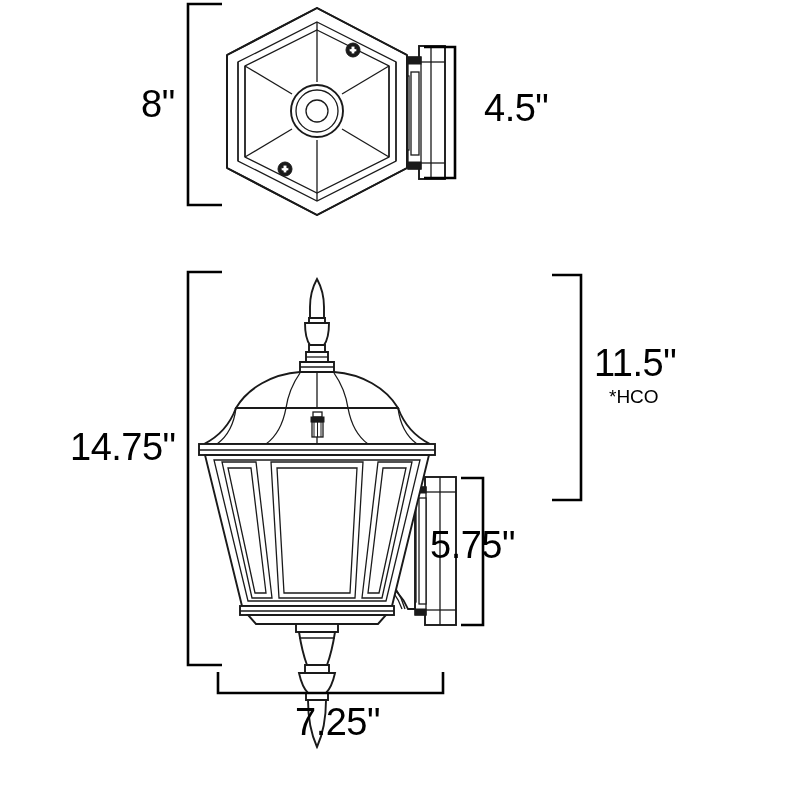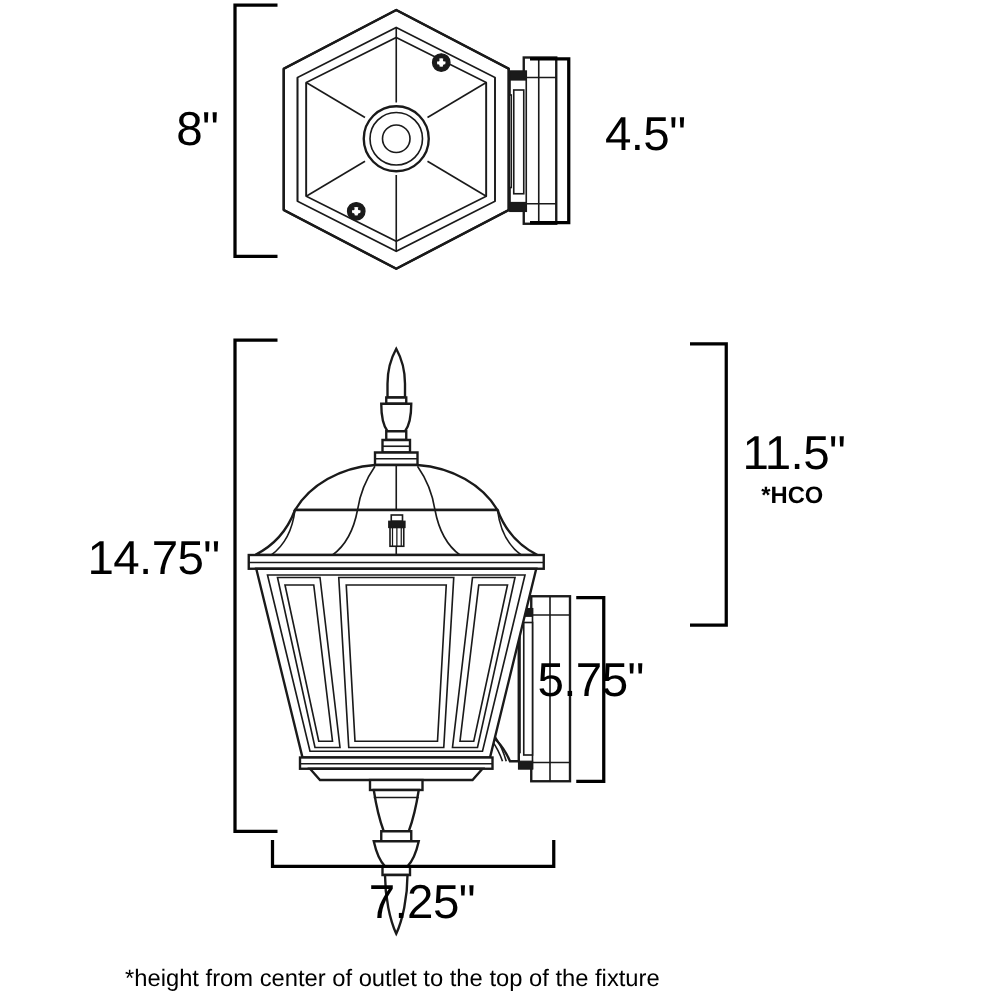--- a/index.html
+++ b/index.html
@@ -34,21 +34,21 @@
     white-space: nowrap;
     line-height: 1;
   }
   .dim-main {
     font-size: 38px;
     font-weight: 400;
     letter-spacing: -0.5px;
   }
   .dim-sub {
     font-size: 19px;
-    font-weight: 700;
+    font-weight: 400;
     letter-spacing: 0px;
   }
   .footnote {
     font-size: 19px;
     font-weight: 400;
     letter-spacing: 0px;
   }
 </style>
 </head>
 <body>
@@ -255,15 +255,14 @@
   <div class="lbl dim-main" style="left:70px; top:428px;">14.75"</div>
 
   <div class="lbl dim-main" style="left:594px; top:344px;">11.5"</div>
 
   <div class="lbl dim-sub" style="left:609px; top:387px;">*HCO</div>
 
   <div class="lbl dim-main" style="left:430px; top:526px;">5.75"</div>
 
   <div class="lbl dim-main" style="left:295px; top:703px;">7.25"</div>
 
-  <div class="lbl footnote" style="left:100px; top:774px;">*height from center of outlet to the top of the fixture</div>
 
 </div>
 
 </body></html>

